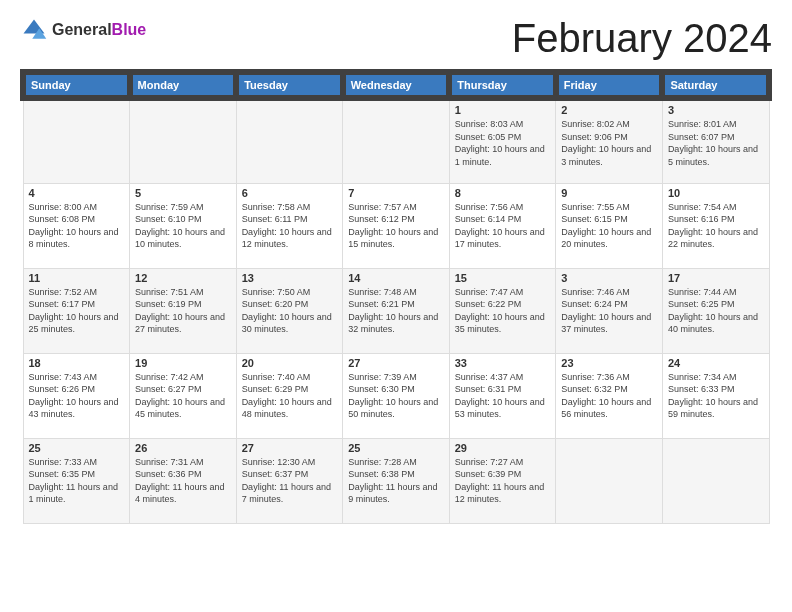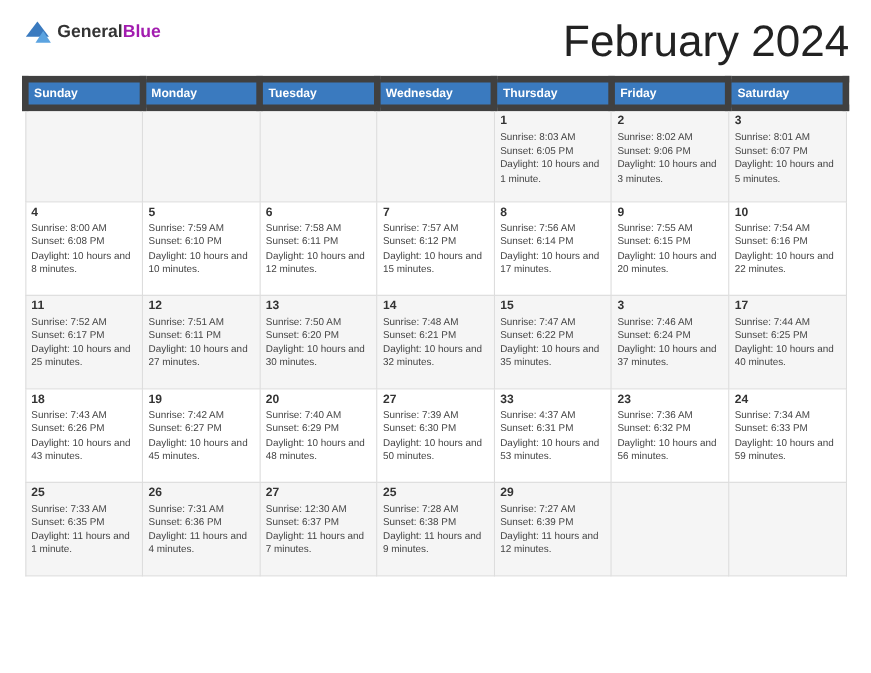--- a/index.html
+++ b/index.html
@@ -211,21 +211,21 @@
           <td>
             <span class="day-num">11</span>
             <div class="day-info">Sunrise: 7:52 AM
 Sunset: 6:17 PM
 Daylight: 10 hours
 and 25 minutes.</div>
           </td>
           <td>
             <span class="day-num">12</span>
             <div class="day-info">Sunrise: 7:51 AM
-Sunset: 6:11 PM
+Sunset: 6:19 PM
 Daylight: 10 hours
 and 27 minutes.</div>
           </td>
           <td>
             <span class="day-num">13</span>
             <div class="day-info">Sunrise: 7:50 AM
 Sunset: 6:20 PM
 Daylight: 10 hours
 and 30 minutes.</div>
           </td>

